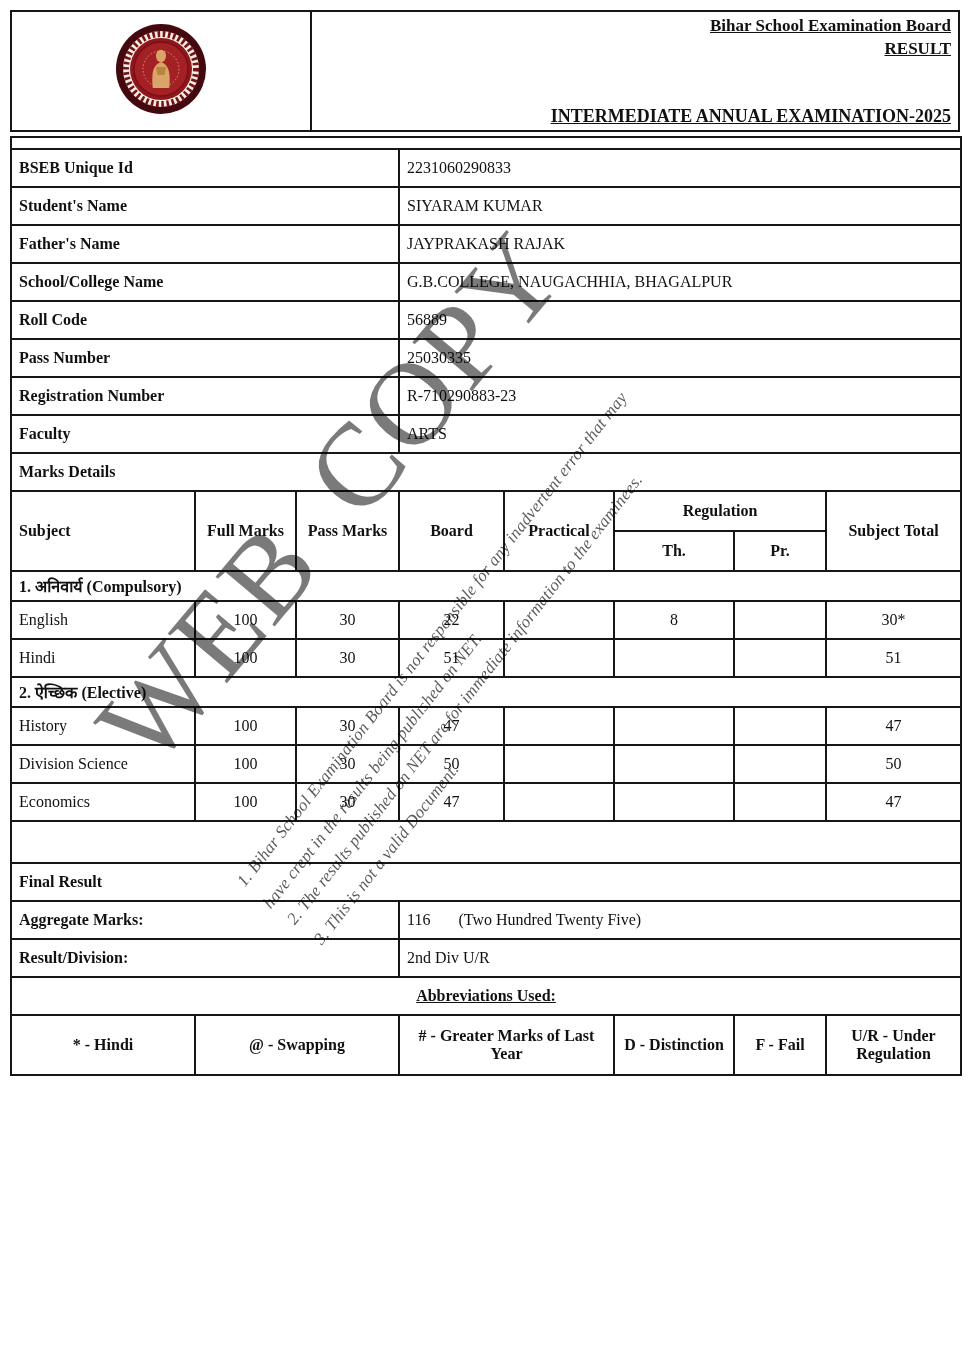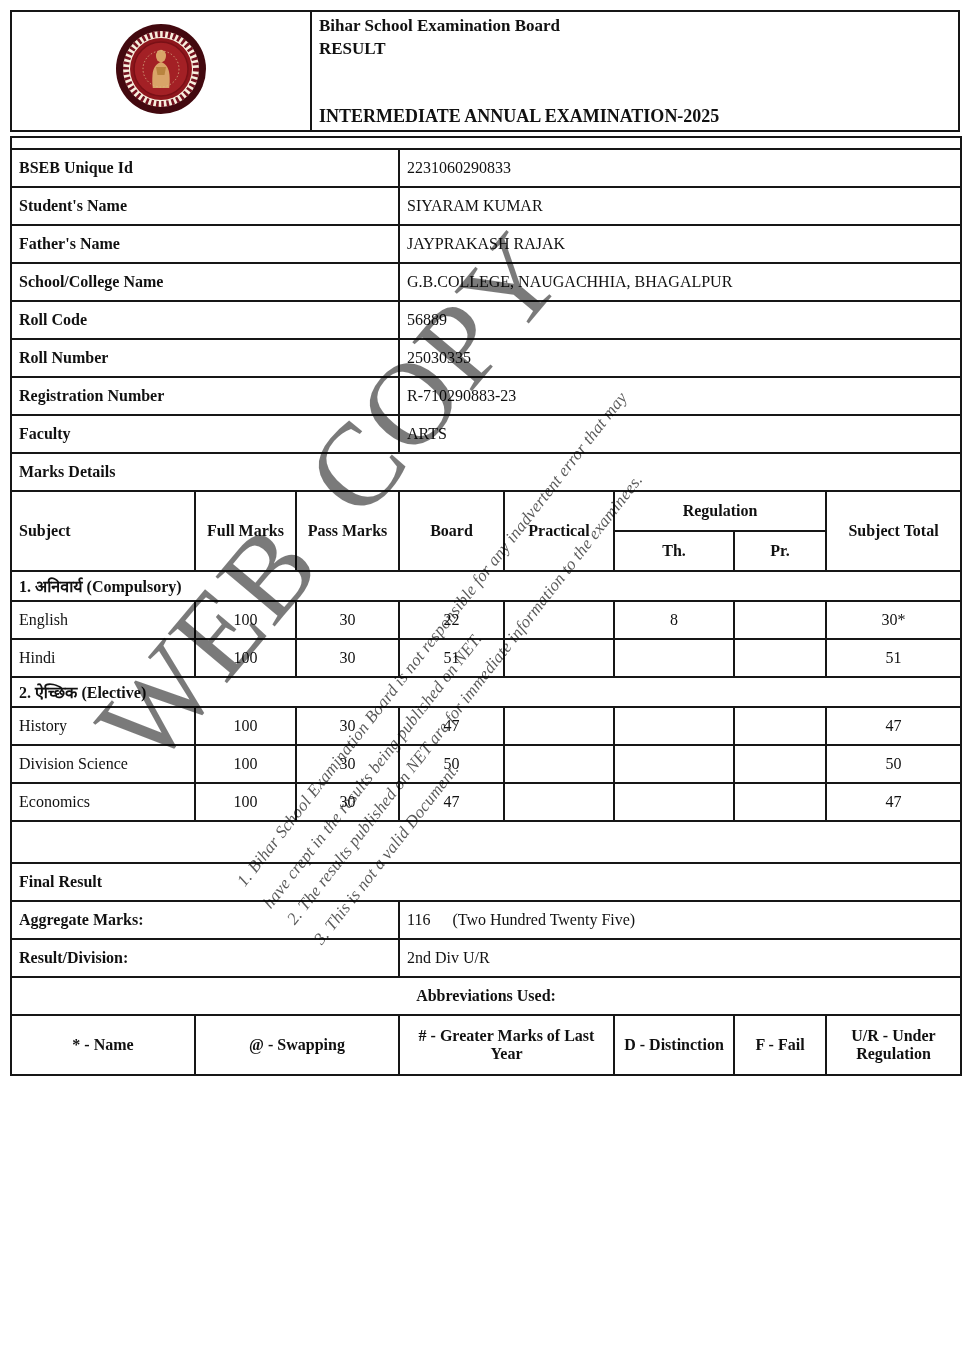--- a/index.html
+++ b/index.html
@@ -7,33 +7,33 @@
     width:970px;height:1371px;background:#ffffff;position:relative;overflow:hidden;
     font-family:"Liberation Serif","DejaVu Serif",serif;color:#111;
   }
   .doc{position:absolute;left:10px;top:10px;width:950px;}
   table{border-collapse:collapse;width:100%;table-layout:fixed;}
   td{border:2px solid #161616;font-size:16px;vertical-align:middle;padding:2px 7px;overflow:hidden;}
   .b{font-weight:bold;border-radius:9px;}
   .c{text-align:center;padding:2px 3px;margin-top:47px;}
   .header-table td{height:89px;}
   .logo-cell{width:298px;text-align:center;padding:0;}
-  .title-cell{text-align:left;}
+  .title-cell{text-align:right;text-decoration:underline;}
   .title-l1{font-weight:bold;font-size:17px;line-height:23px;}
   .title-l2{font-weight:bold;font-size:17px;line-height:23px;}
   .title-l3{font-weight:bold;font-size:18px;line-height:23px;margin-top:45px;}
   .main-table{margin-top:4px;}
   .spacer-row td{height:10px;padding:0;}
   .info-row td{height:32px;}
   .subject-row td{height:32px;}
   .head-row td{height:34px;}
   .group-row td{height:24px;}
   .empty-row td{height:36px;}
   .abbr-row td{height:54px;}
-  .underline{}
+  .underline{text-decoration:underline;}
   
   .wm{position:absolute;left:0;top:0;width:100%;height:100%;pointer-events:none;z-index:6;}
   .wm-big{
     position:absolute;left:168px;top:666px;white-space:nowrap;
     font-size:118px;line-height:120px;letter-spacing:2px;word-spacing:26px;
     color:rgba(0,0,0,0.52);
     transform-origin:0 100%;transform:rotate(-50deg);
   }
   .wm-line{
     position:absolute;white-space:nowrap;font-style:italic;
@@ -110,21 +110,21 @@
     </tr>
     <tr class="info-row">
       <td colspan="3" class="b">School/College Name</td>
       <td colspan="5">G.B.COLLEGE, NAUGACHHIA, BHAGALPUR</td>
     </tr>
     <tr class="info-row">
       <td colspan="3" class="b">Roll Code</td>
       <td colspan="5">56889</td>
     </tr>
     <tr class="info-row">
-      <td colspan="3" class="b">Roll Number</td>
+      <td colspan="3" class="b">Pass Number</td>
       <td colspan="5">25030335</td>
     </tr>
     <tr class="info-row">
       <td colspan="3" class="b">Registration Number</td>
       <td colspan="5">R-710290883-23</td>
     </tr>
     <tr class="info-row">
       <td colspan="3" class="b">Faculty</td>
       <td colspan="5">ARTS</td>
     </tr>
@@ -211,35 +211,35 @@
           <td colspan="8"></td>
         </tr>
 
     <tr class="info-row">
       <td colspan="8" class="b">Final Result</td>
     </tr>
     <tr class="info-row">
       <td colspan="3" class="b">Aggregate Marks:</td>
       <td colspan="5">
         <span>116</span>
-        <span style="display:inline-block;margin-left:18px;">(Two Hundred Twenty Five)</span>
+        <span style="display:inline-block;margin-left:24px;">(Two Hundred Twenty Five)</span>
       </td>
     </tr>
     <tr class="info-row">
       <td colspan="3" class="b">Result/Division:</td>
       <td colspan="5">2nd Div U/R</td>
     </tr>
 
     <tr class="info-row">
       <td colspan="8" class="b c">
         <span class="underline">Abbreviations Used:</span>
       </td>
     </tr>
     <tr class="abbr-row">
-      <td class="b c">* - Name</td>
+      <td class="b c">* - Hindi</td>
       <td colspan="2" class="b c">@ - Swapping</td>
       <td colspan="2" class="b c"># - Greater Marks of Last Year</td>
       <td class="b c">D - Distinction</td>
       <td class="b c">F - Fail</td>
       <td class="b c">U/R - Under Regulation</td>
     </tr>
   </tbody>
     </table>
 </div>
 

